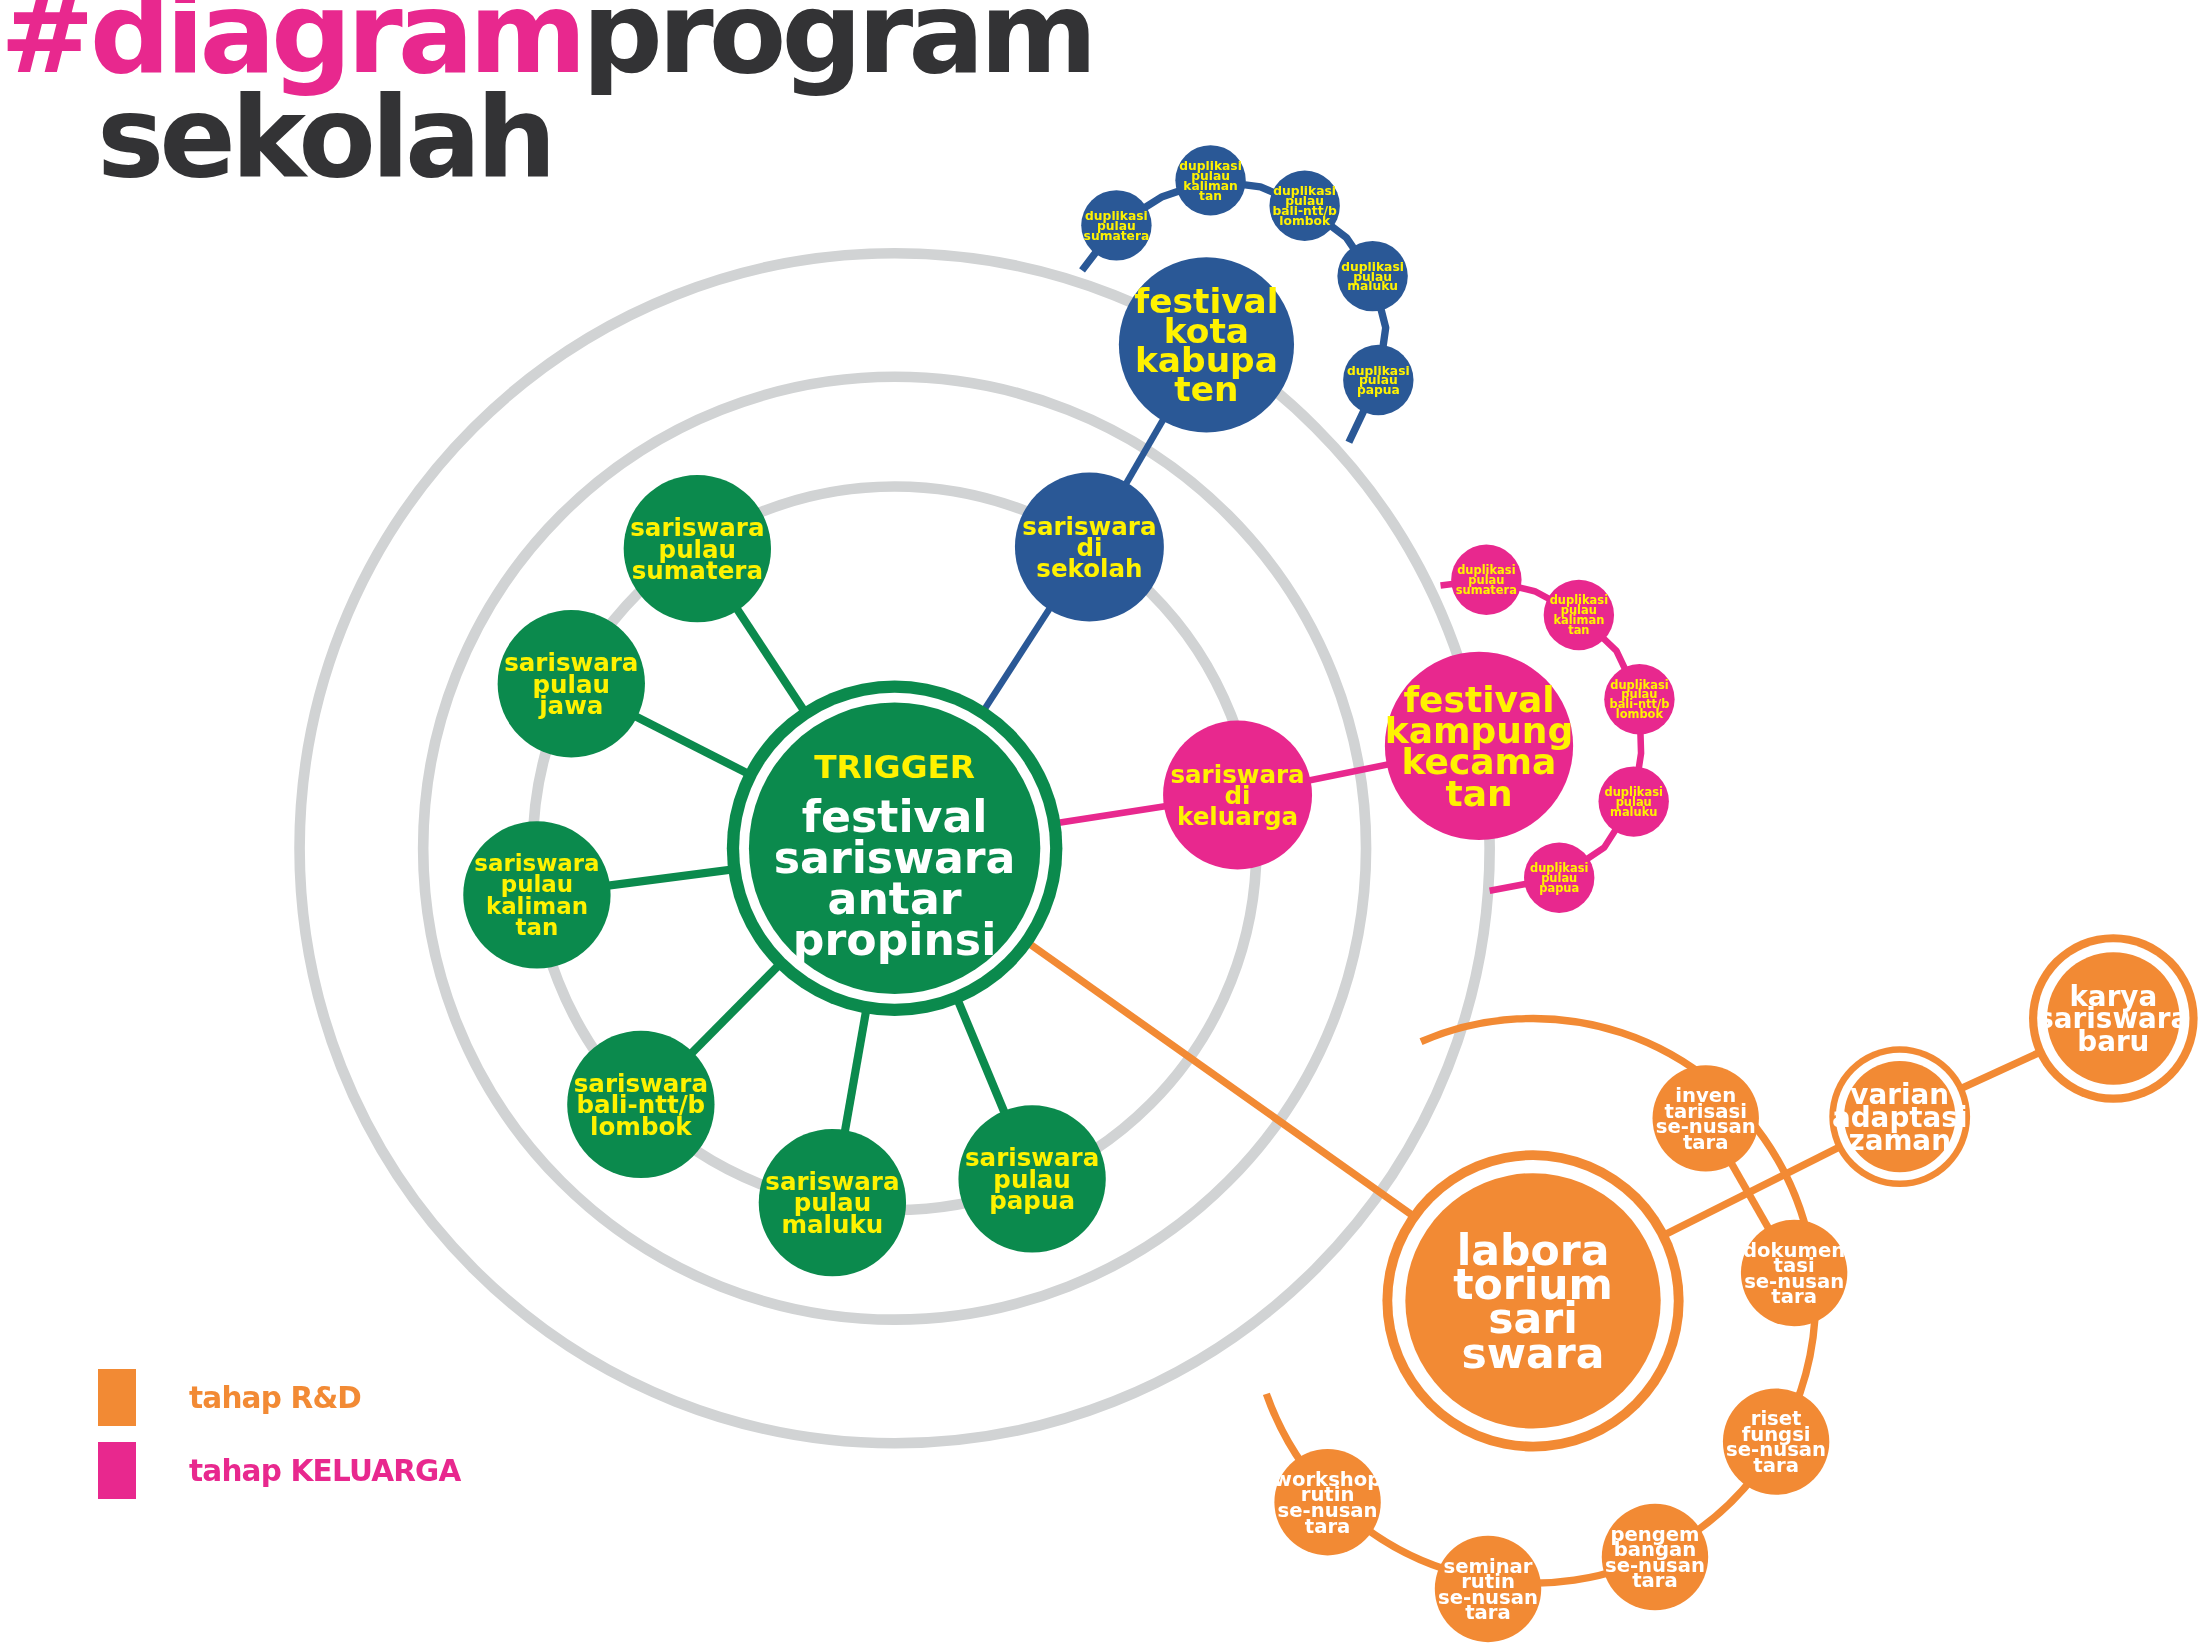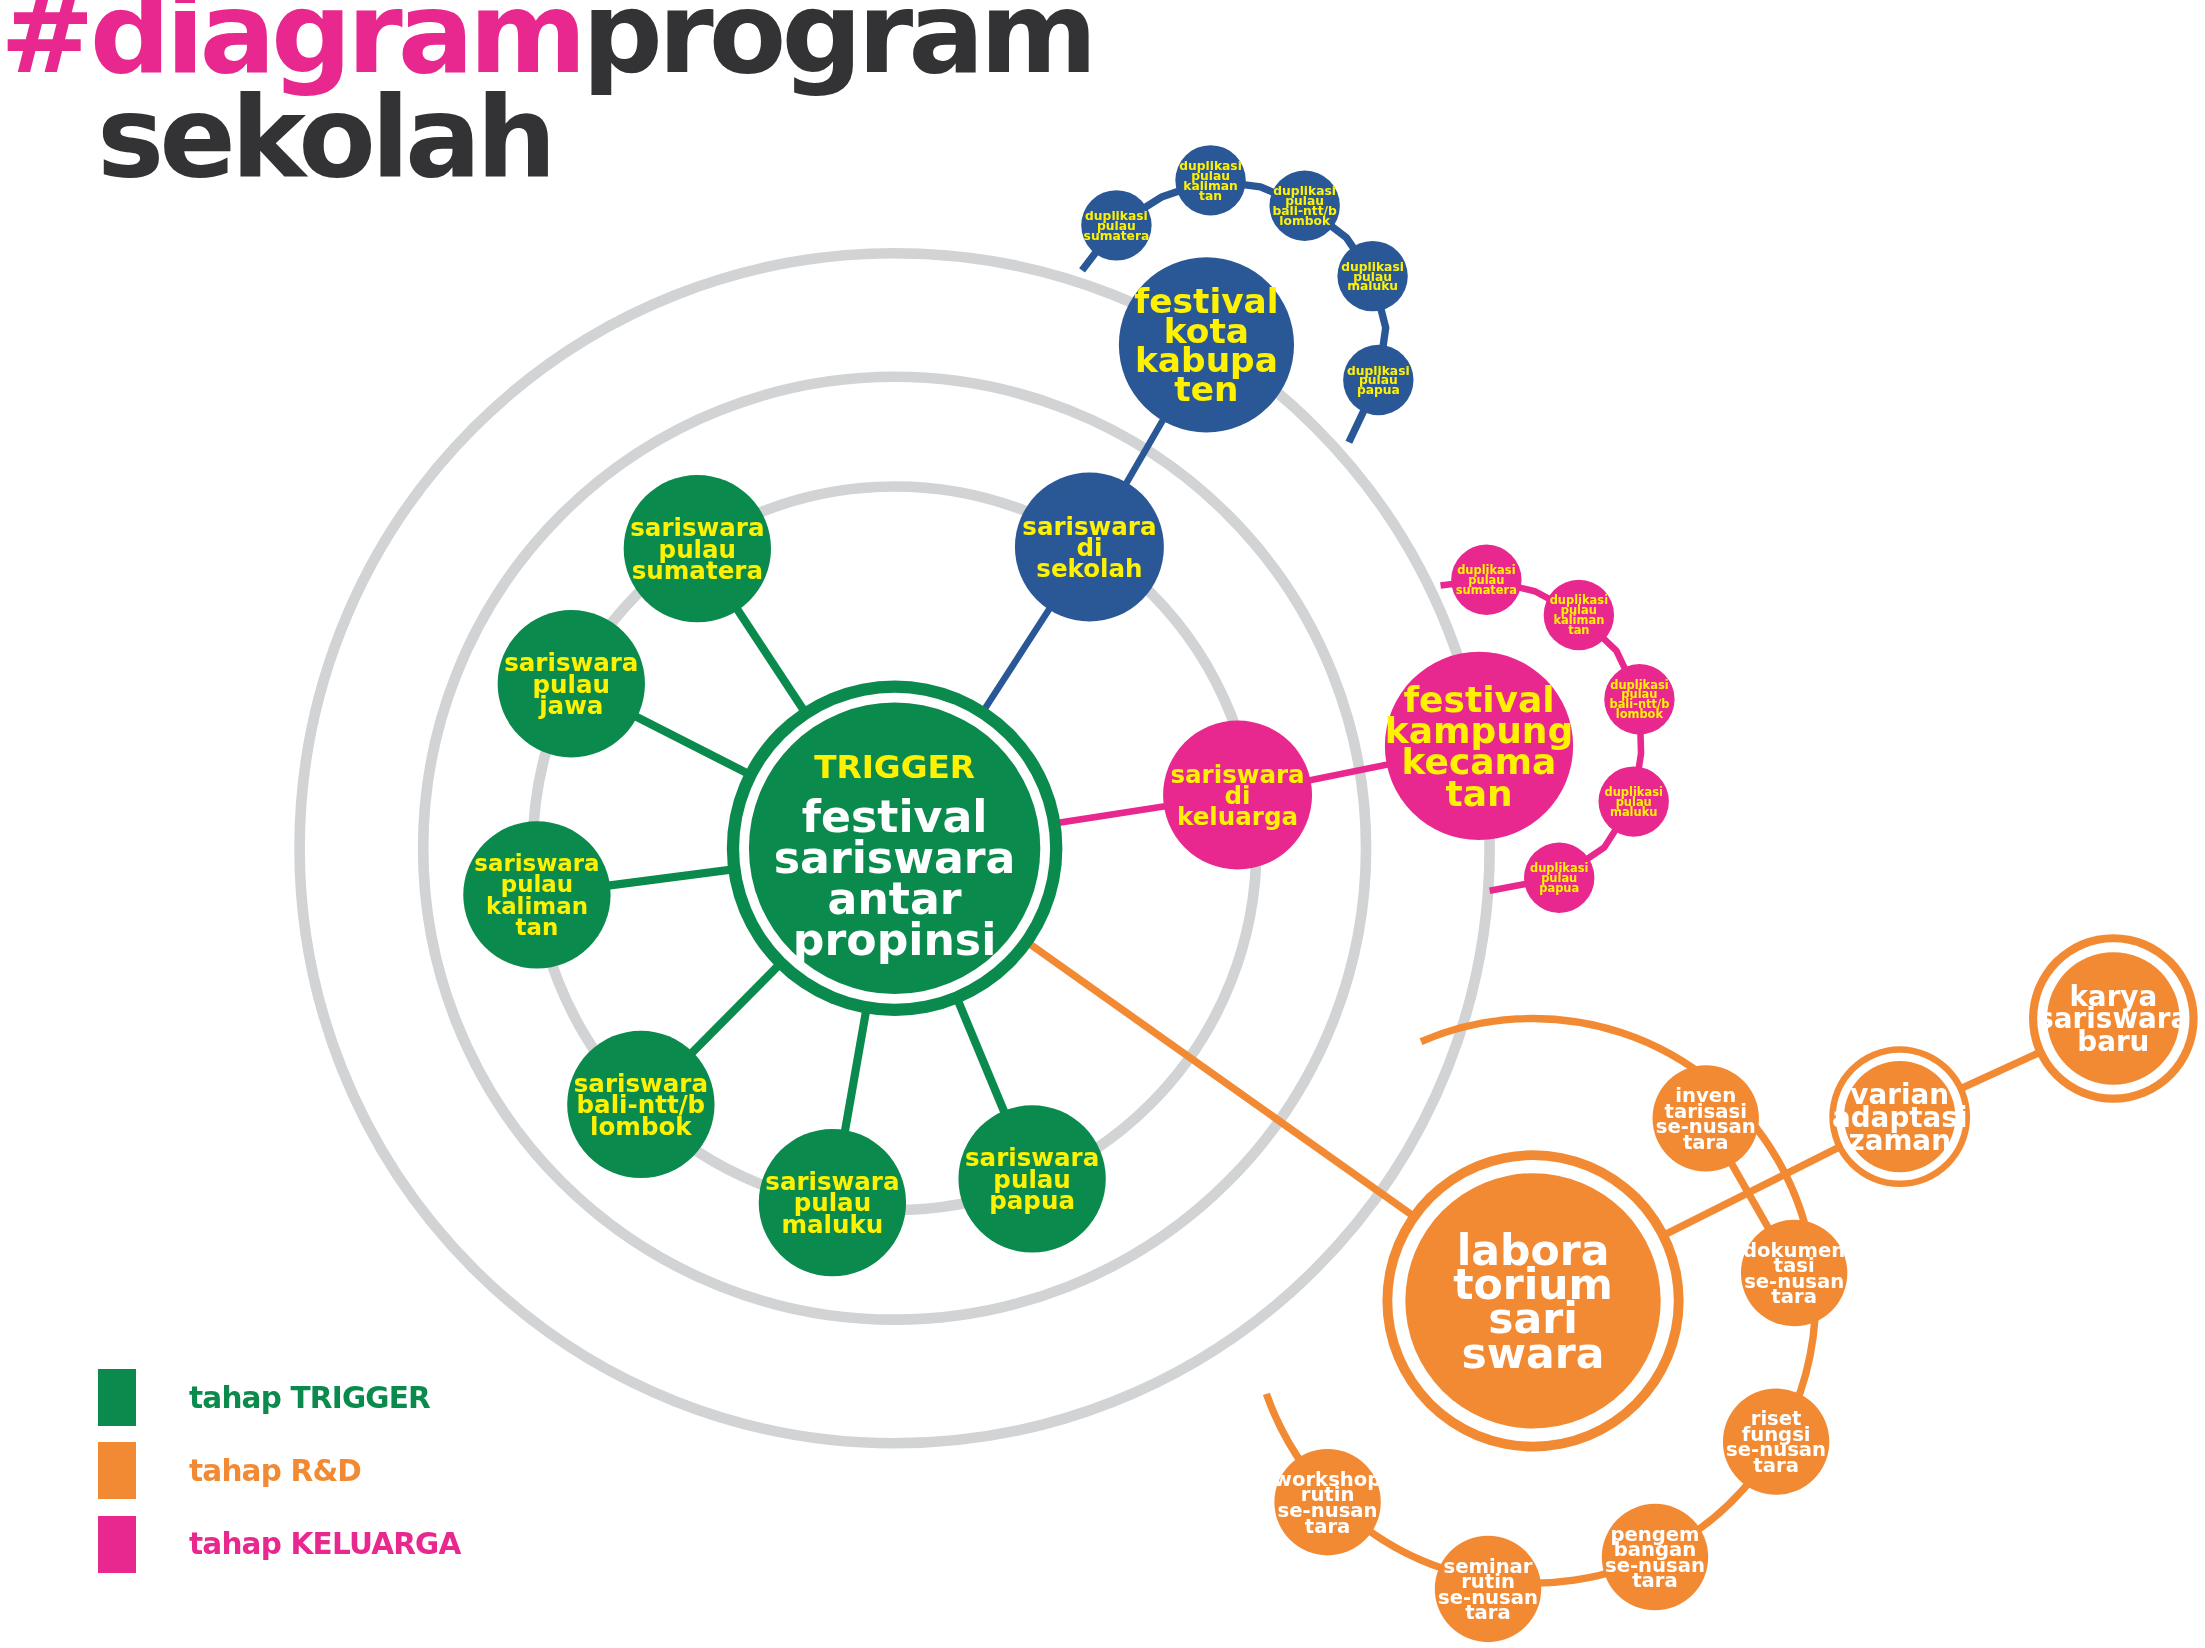--- a/index.html
+++ b/index.html
@@ -252,24 +252,20 @@
         <circle cx="2582" cy="1244" r="81" fill="#f28a34"></circle>
         <text x="2582" y="1228.24" font-size="34" fill="#ffffff">karya</text>
         <text x="2582" y="1256.24" font-size="34" fill="#ffffff">sariswara</text>
         <text x="2582" y="1284.24" font-size="34" fill="#ffffff">baru</text>
       </g>
     </g>
 </svg>
 
 <div class="legend">
   <div class="legend-item">
-    <div class="legend-swatch" style="background:#0b8a4d"></div>
-    <div class="legend-label" style="color:#0b8a4d"><span>tahap</span> <span>TRIGGER</span></div>
-  </div>
-  <div class="legend-item">
     <div class="legend-swatch" style="background:#f28a34"></div>
     <div class="legend-label" style="color:#f28a34"><span>tahap</span> <span>R&amp;D</span></div>
   </div>
   <div class="legend-item">
     <div class="legend-swatch" style="background:#e8288e"></div>
     <div class="legend-label" style="color:#e8288e"><span>tahap</span> <span>KELUARGA</span></div>
   </div>
 </div>
 
 

